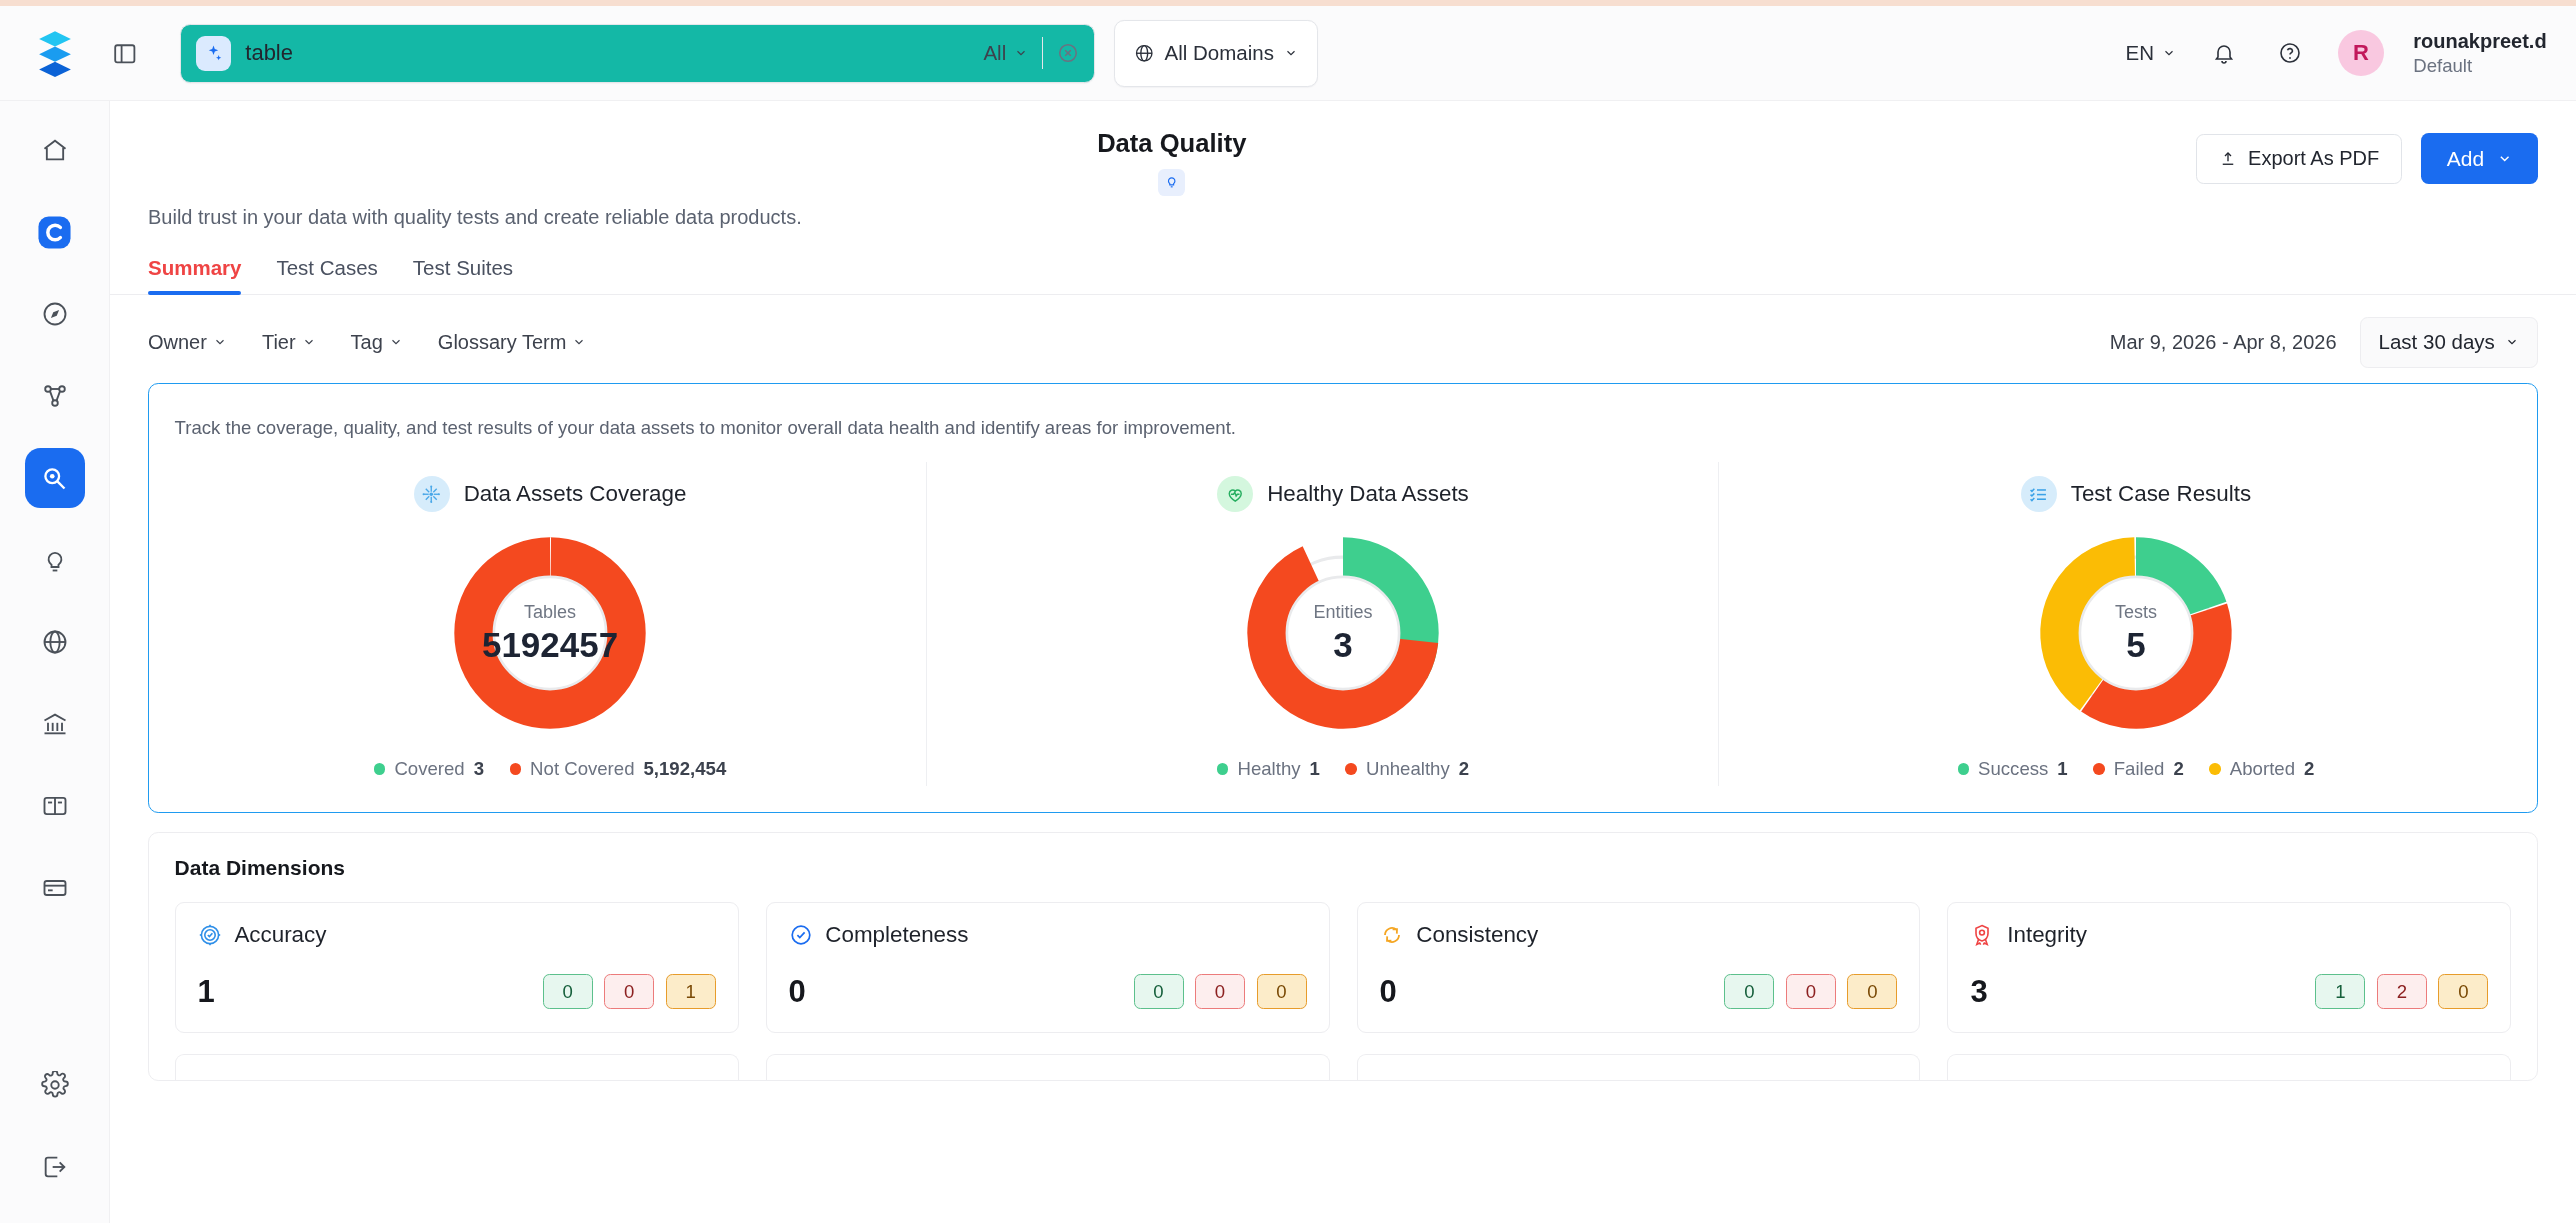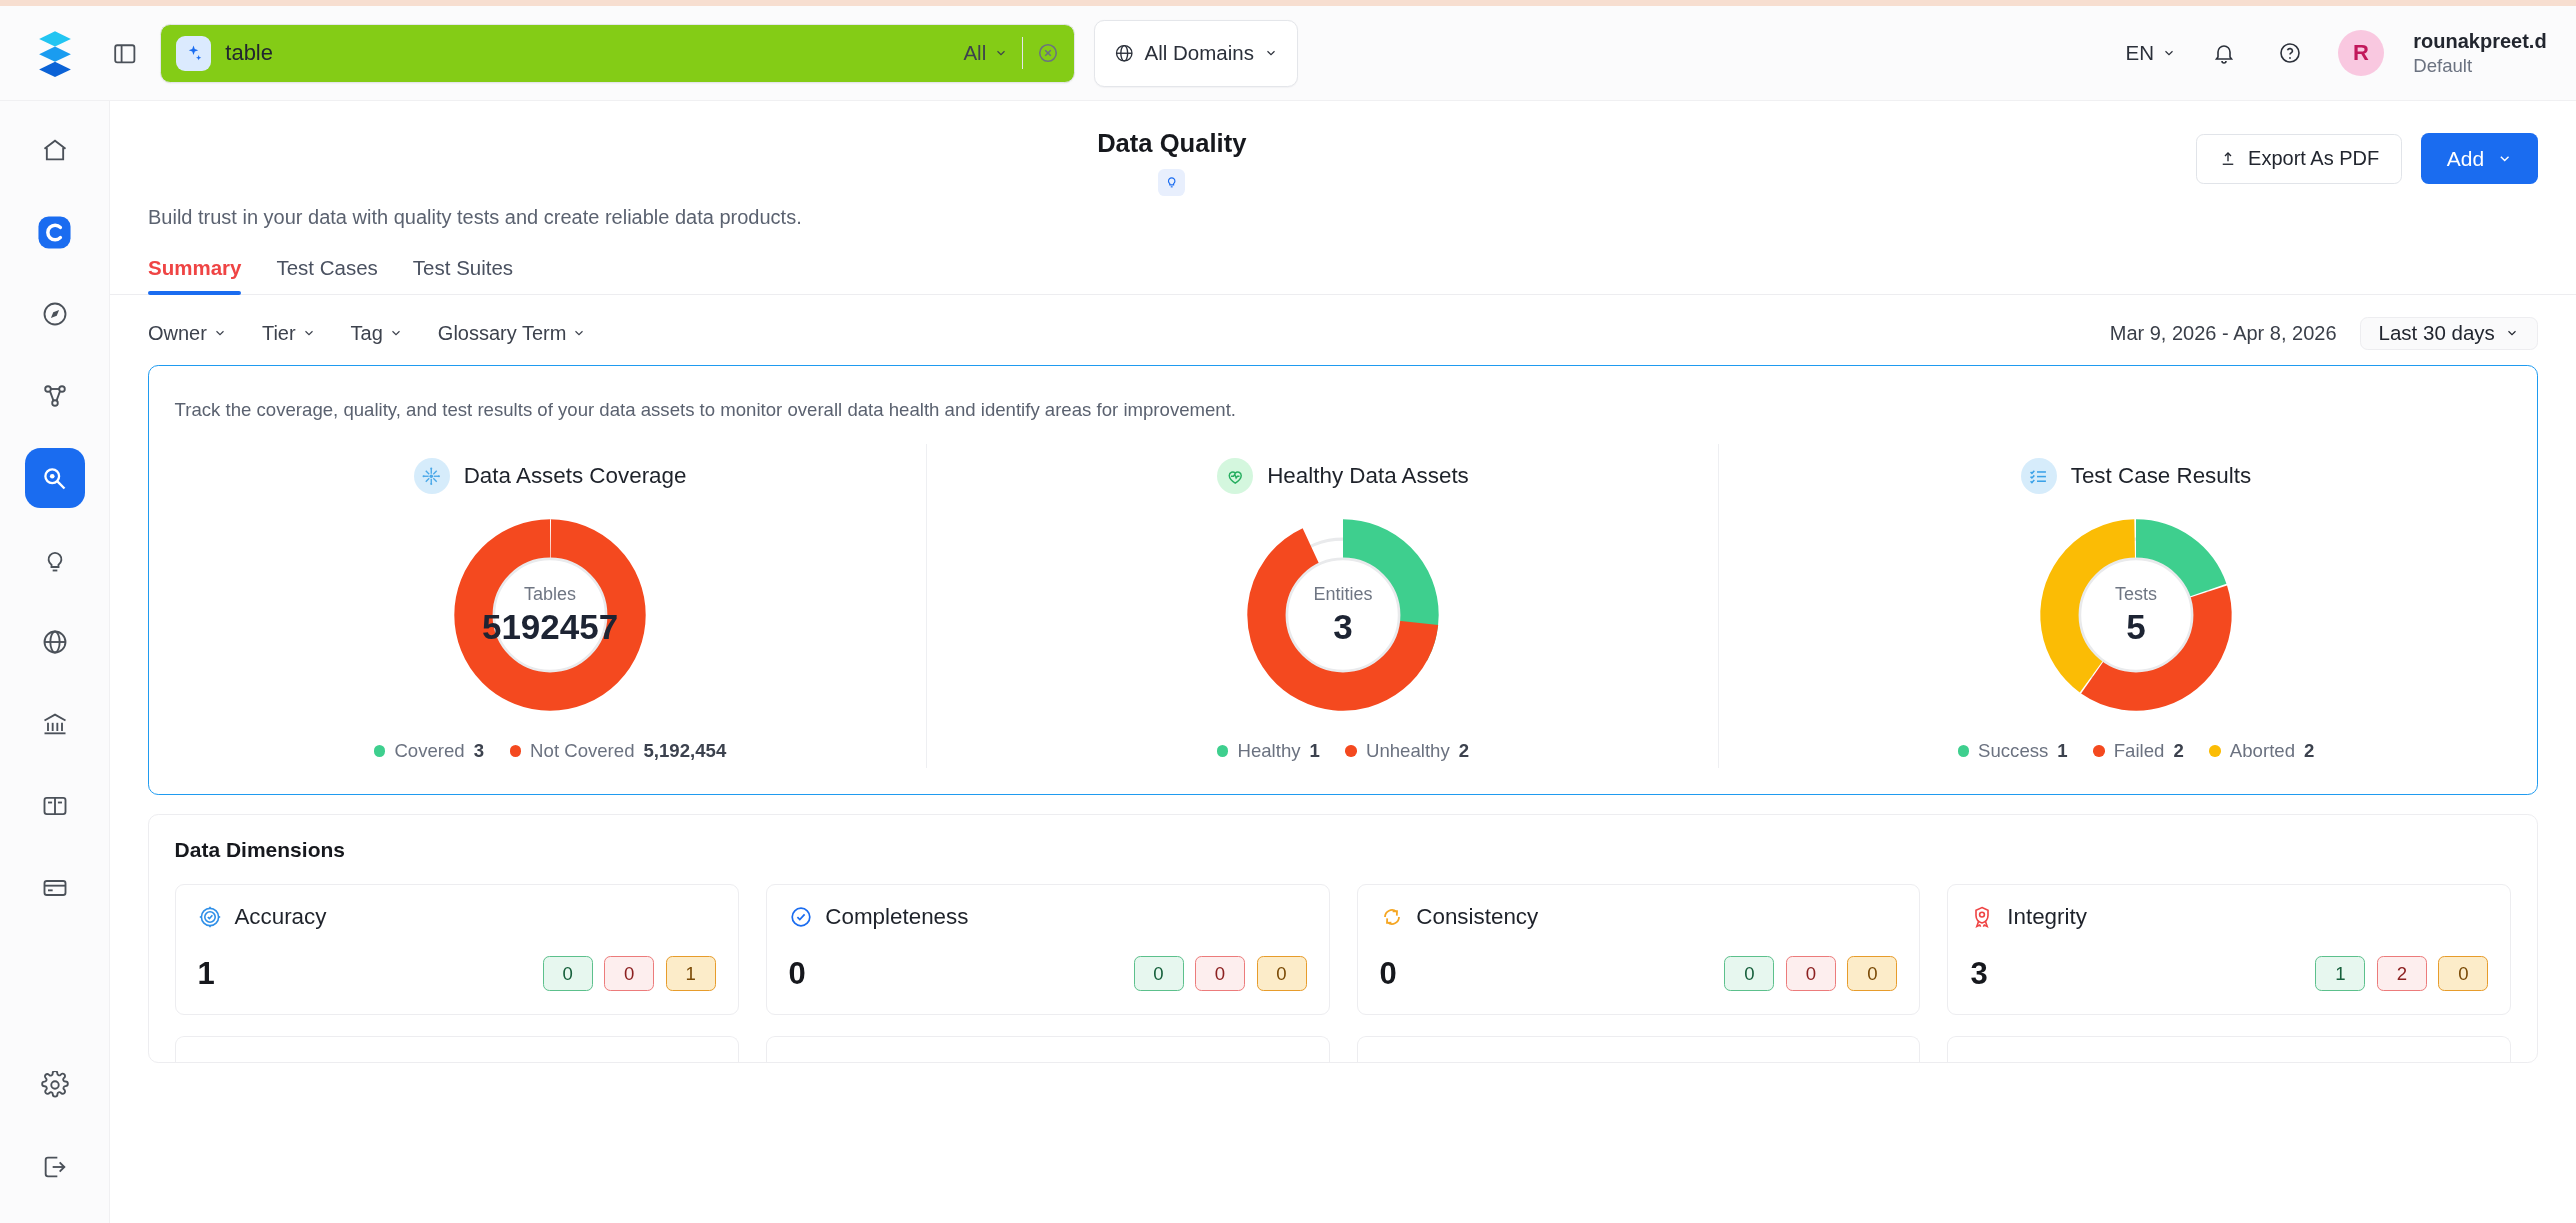--- a/index.html
+++ b/index.html
@@ -20,23 +20,23 @@
     display: flex; align-items: center; padding: 0 29.4px 0 0;
     border-bottom: 0.6px solid #f0f0f2; position: relative;
   }
   .brand { width: 110px; display: flex; align-items: center; justify-content: center; flex: none; }
   .brand svg { display:block; }
   .sidepanel-toggle {
     width: 29.4px; height: 29.4px; display:flex; align-items:center; justify-content:center;
     cursor:pointer; flex:none; margin-right: 20.5px;
   }
   .searchbar {
-    flex: 1 1 auto; max-width: 915px; height: 59px; background:#84cc16;
+    flex: 1 1 auto; max-width: 915px; height: 59px; background:#14b8a6;
     border:0.6px solid #e4e6ea; border-radius: 10.2px; display:flex; align-items:center;
-    padding: 0 15.4px; gap: 14px; box-shadow: 0 0.6px 1.3px rgba(16,24,40,.04);
+    padding: 0 15.4px; gap: 14px; box-shadow: 0 0.6px 1.3px rgba(16,24,40,.04); margin-left: 20px;
   }
   .ai-badge {
     width:35px; height:35px; border-radius:9px; background:#dbeafe;
     display:flex;align-items:center;justify-content:center; flex:none; cursor:pointer;
   }
   .search-input {
     flex:1; border:none; outline:none; font-size: 22px; color:#22262f;
     font-family:"Liberation Sans", sans-serif; background:transparent;
   }
   .search-input::placeholder { color:#9aa0ab; }
@@ -108,21 +108,21 @@
   .tab.active::after {
     content:""; position:absolute; left:0; right:0; bottom:-1.3px; height:3.8px; background:#1a6cf0; border-radius:2.6px;
   }
 
   
   .filters { padding: 22px 38px 0 38px; display:flex; align-items:center; }
   .filter-chip { display:flex; align-items:center; gap:6px; font-size:20px; color:#3d424d; margin-right:35px; cursor:pointer; white-space:nowrap;}
   .filters-right { margin-left:auto; display:flex; align-items:center; gap:23px; }
   .date-range { font-size:20px; color:#3a3f49; white-space:nowrap;}
   .range-select {
-    height:33px; background:#fafafb; border:0.6px solid #ededf0; border-radius:7.7px;
+    height:51px; background:#fafafb; border:0.6px solid #ededf0; border-radius:7.7px;
     display:flex; align-items:center; gap:10.2px; padding:0 18px; font-size:20.5px; color:#22262f; cursor:pointer; white-space:nowrap;
   }
 
   
   .dh-card {
     margin: 15.4px 38px 0 38px; border:1.9px solid #1f9bf0; border-radius:10.2px; background:#fff;
     padding: 23px 25.6px 25.6px 25.6px;
   }
   .card-title { font-size:21px; font-weight:bold; color:#16181d; }
   .card-sub { margin-top:10.2px; font-size:18.6px; color:#5b6270; }

